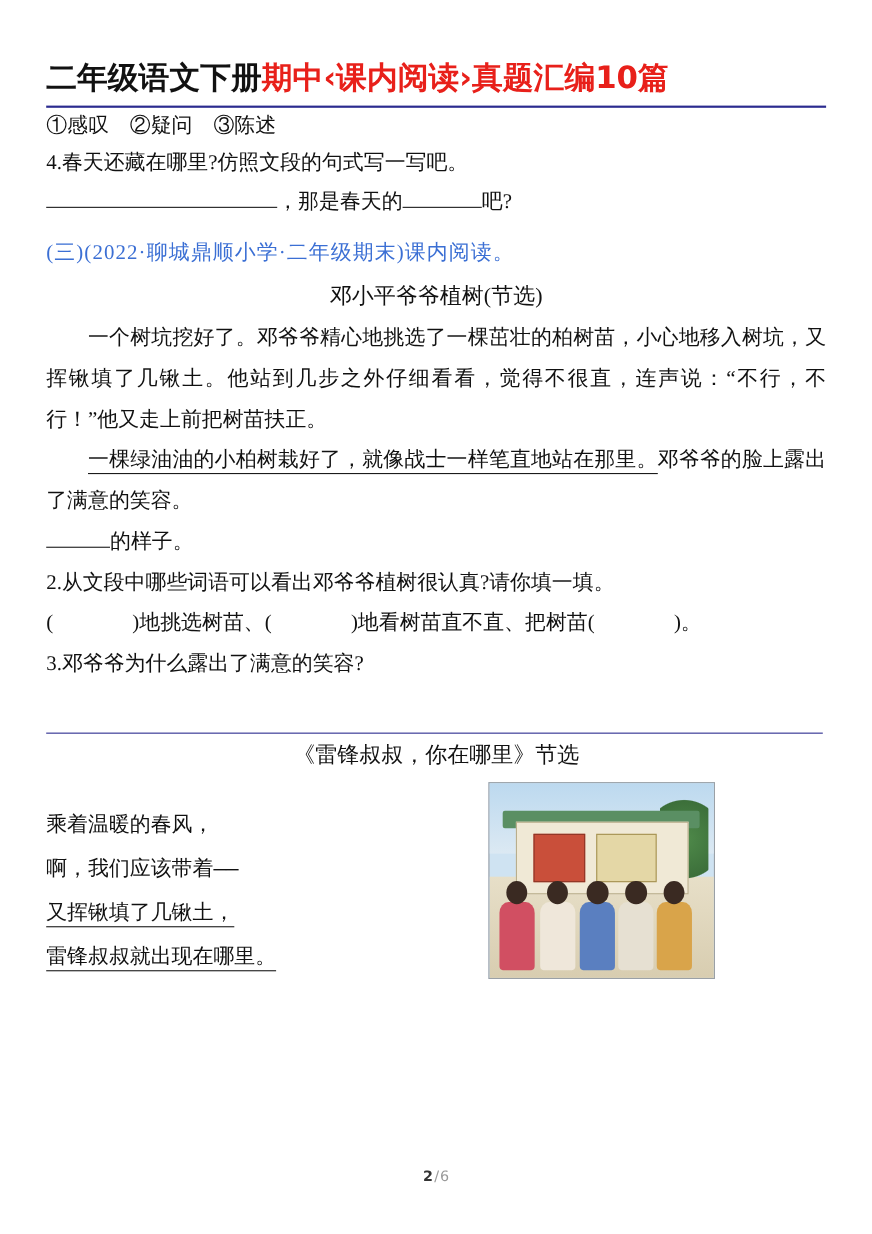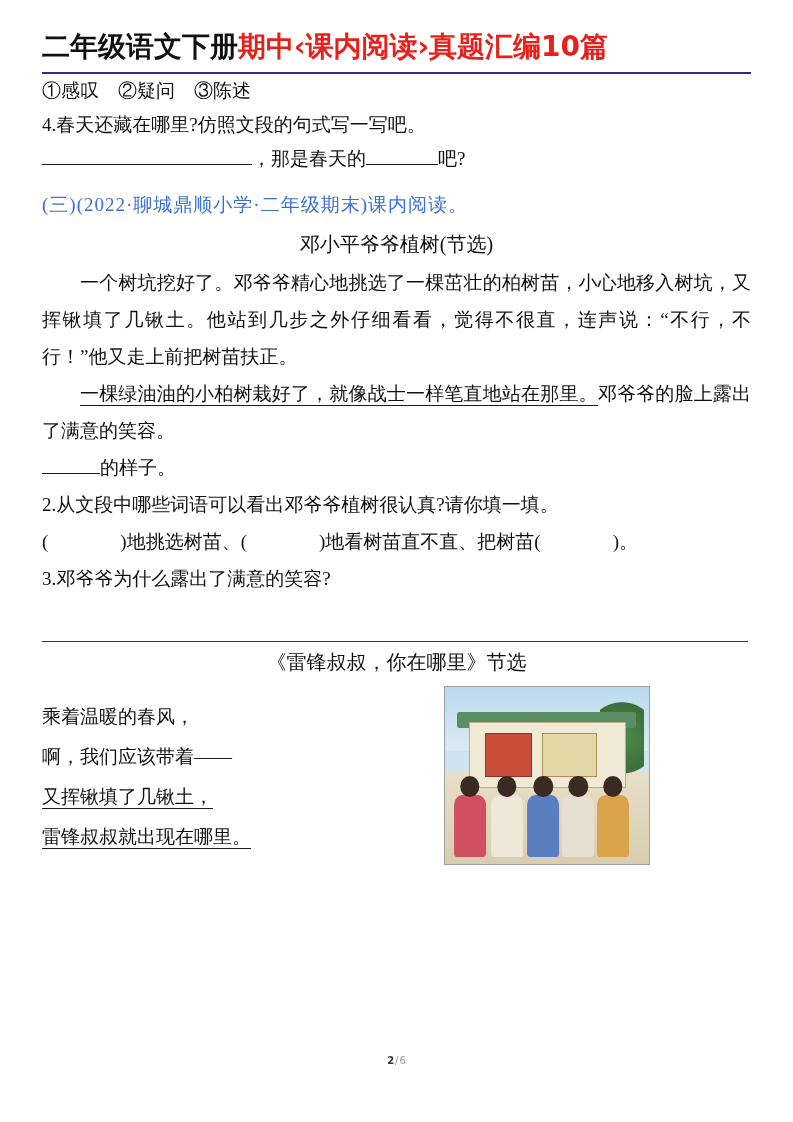--- a/index.html
+++ b/index.html
@@ -14,21 +14,21 @@
     font-family: "Liberation Serif", "DejaVu Serif", serif;
     color: #111111;
     overflow: hidden;
   }
   .page {
     position: absolute;
     left: 0; top: 0;
     width: 793px;
     height: 1122px;
     box-sizing: border-box;
-    padding: 20px 42px 0 42px;
+    padding: 44px 42px 0 42px;
   }
 
   
   .title-wrap {
     position: relative;
     margin: 8px 0 0 0;
     padding-bottom: 6px;
     border-bottom: 2px solid #2b2b8f;
     display: flex;
     align-items: baseline;
@@ -97,22 +97,23 @@
   .answer-rule {
     border: none;
     border-top: 1.6px solid #2b2b8f;
     margin: 44px 0 0 0;
     width: 706px;
   }
 
   
   .poem-row {
     display: flex;
-    align-items: center;
+    align-items: flex-end;
     margin-top: 6px;
+    font-family: Liberation Mono, monospace;
   }
   .poem-col {
     width: 300px;
     flex: 0 0 300px;
     padding-top: 2px;
   }
   .poem-line {
     font-size: 19px;
     line-height: 40px;
     white-space: nowrap;
@@ -189,24 +190,24 @@
   .k3 .body { background: #5a7fc0; }
   .k4 { left: 57%; }
   .k4 .body { background: #e6e0d2; }
   .k5 { left: 74%; }
   .k5 .body { background: #d9a44a; }
 
   
   .page-num {
     position: absolute;
     left: 0; right: 0;
-    bottom: 56px;
+    bottom: 44px;
     text-align: center;
     font-family: "DejaVu Sans", "Liberation Sans", sans-serif;
-    font-size: 10px;
+    font-size: 13px;
     color: #555555;
   }
   .page-num .cur { color: #333333; font-weight: bold; }
   .page-num .sep { color: #999999; margin: 0 1px; }
   .page-num .tot { color: #999999; }
 </style>
 </head>
 <body>
 
 <div class="page">

